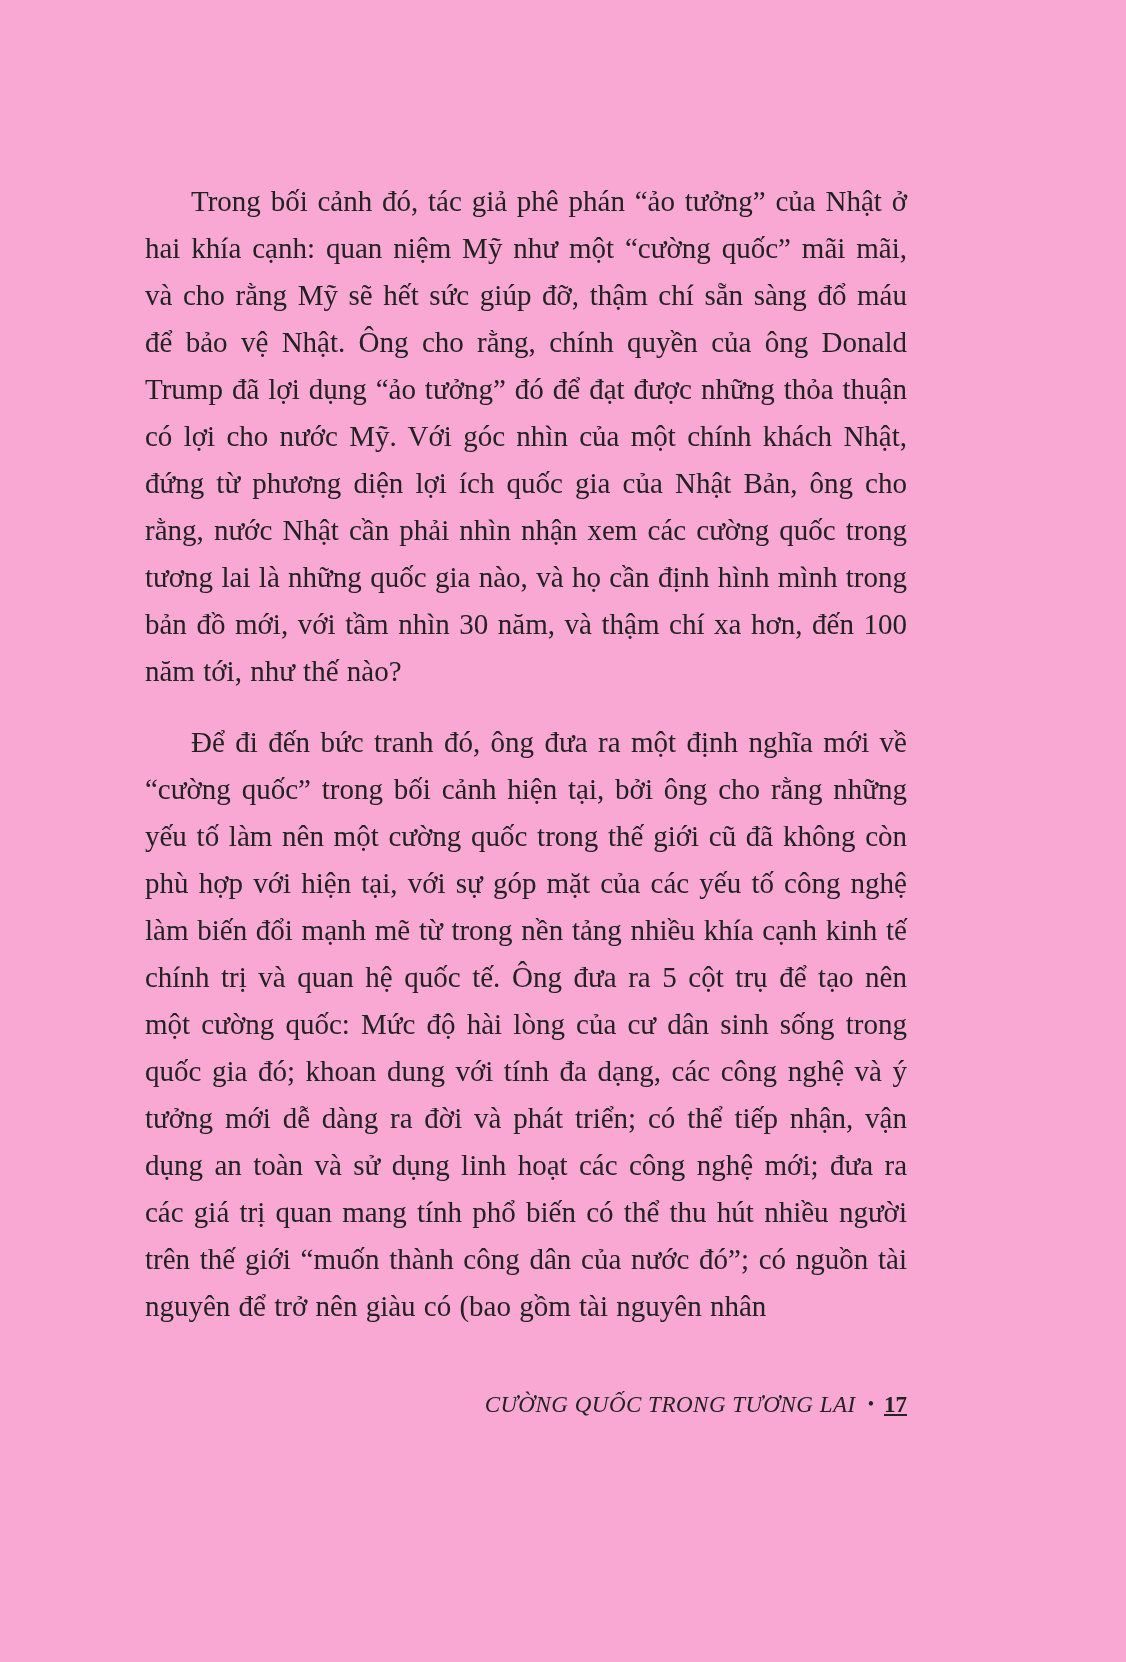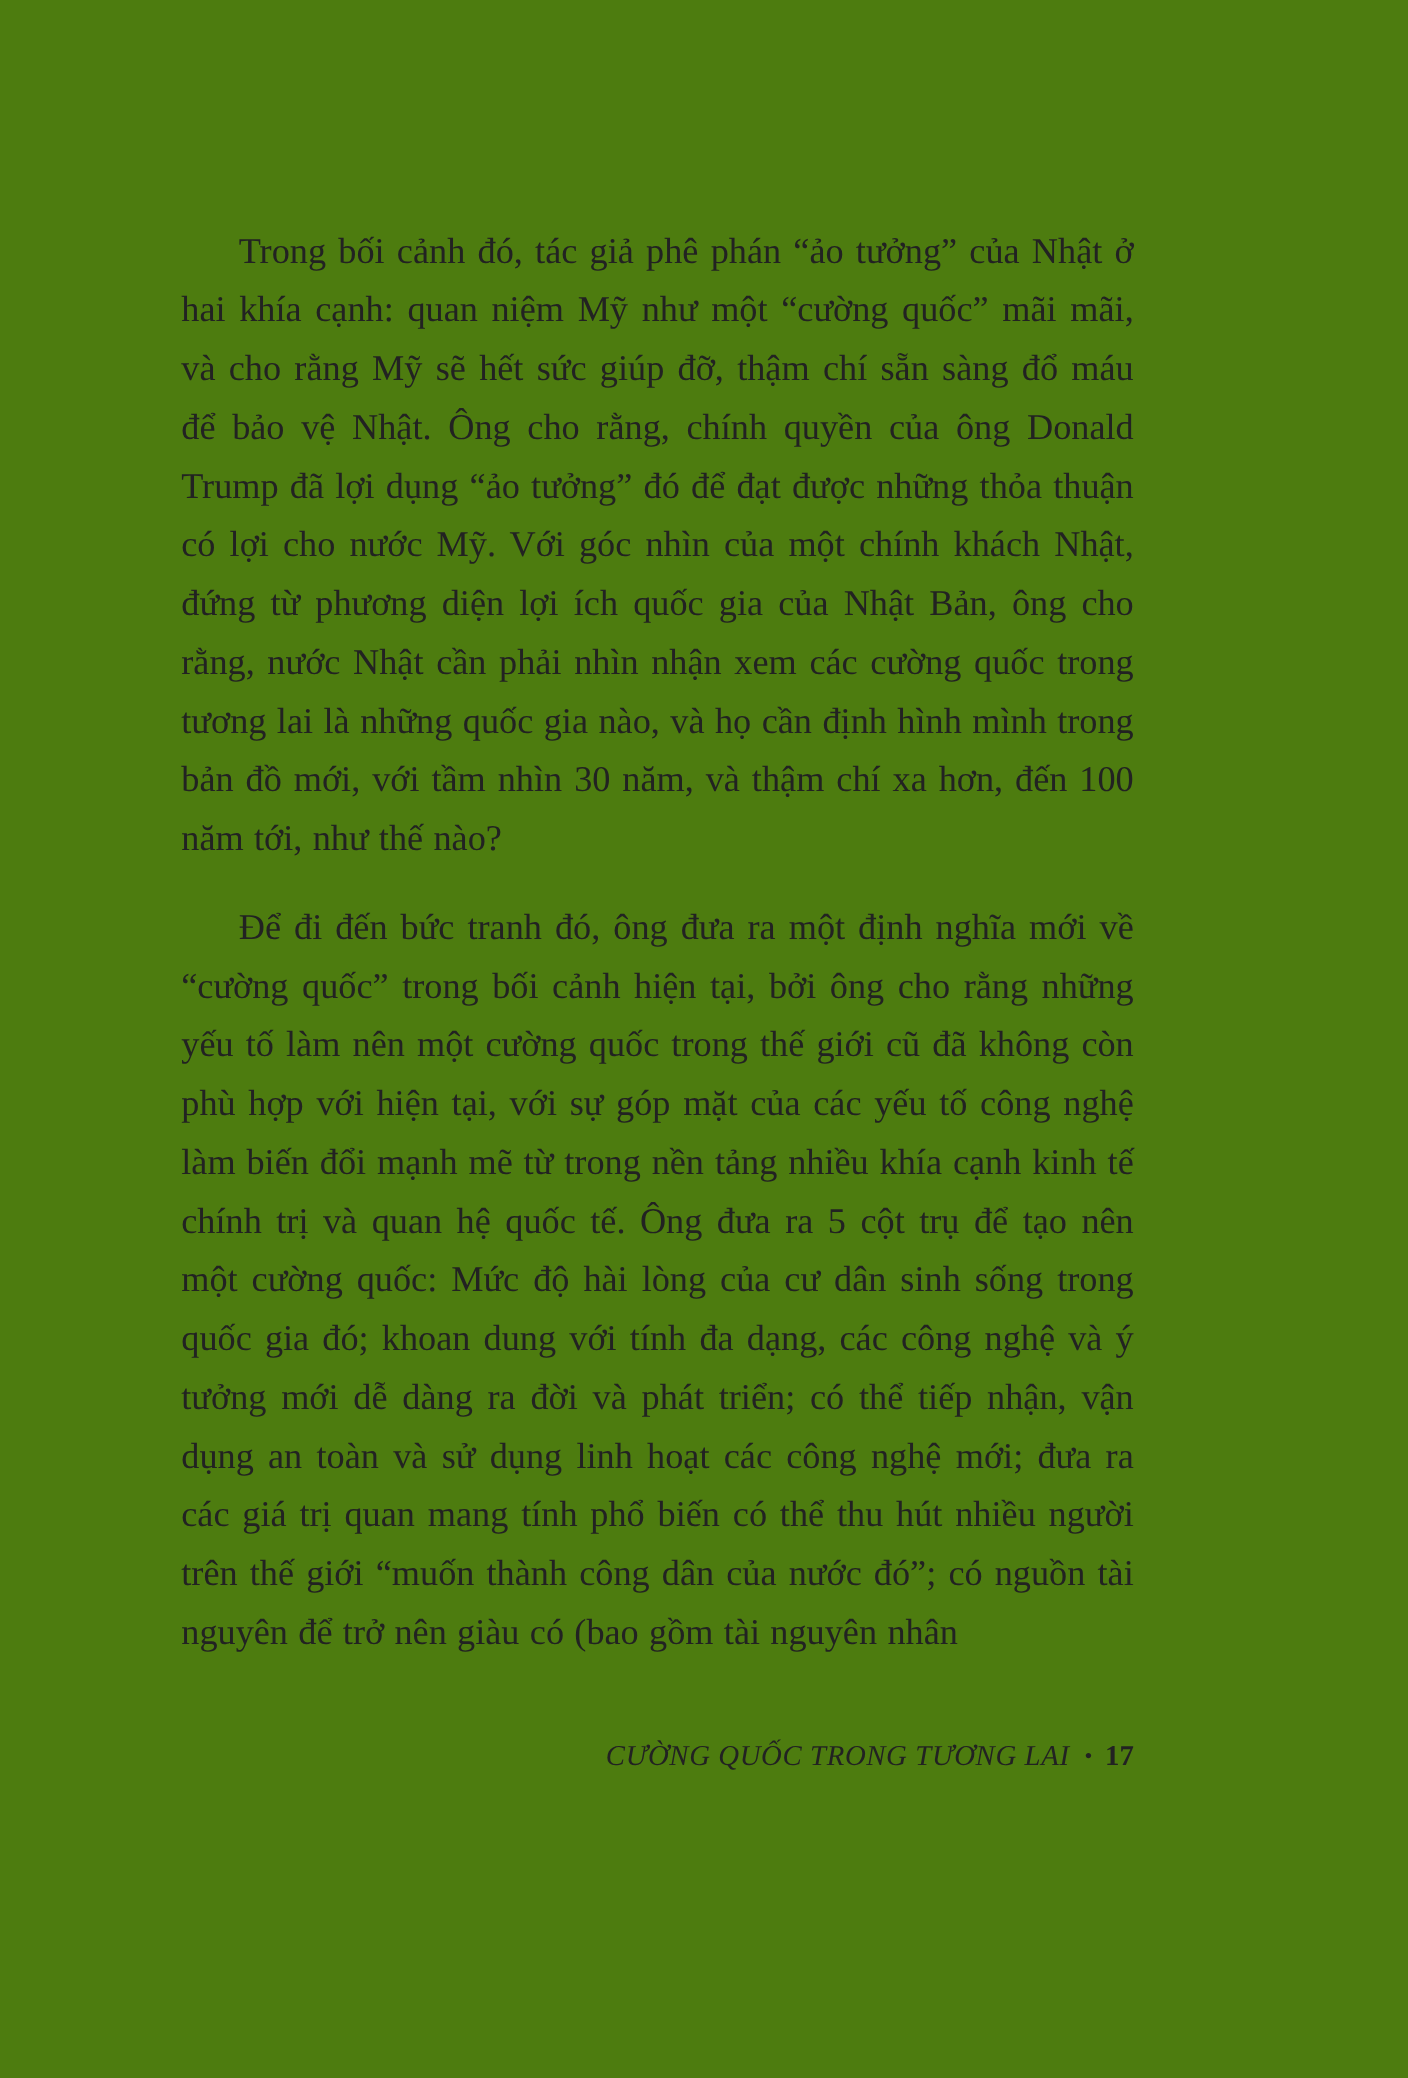--- a/index.html
+++ b/index.html
@@ -4,21 +4,21 @@
 <style>
   html, body {
     margin: 0;
     padding: 0;
     background: #ffffff;
   }
   .page {
     position: relative;
     width: 1126px;
     height: 1662px;
-    background: #4d7c0f;
+    background: #f9a8d4;
     font-family: "Liberation Serif", "DejaVu Serif", serif;
     color: #222222;
     overflow: hidden;
     box-sizing: border-box;
   }
   .text-block {
     position: absolute;
     top: 178px;
     left: 145px;
     width: 762px;
@@ -49,20 +49,21 @@
   .bullet {
     display: inline-block;
     margin: 0 10px 0 12px;
     font-size: 18px;
     vertical-align: 2px;
     font-style: normal;
   }
   .page-number {
     font-weight: bold;
     font-style: normal;
+    text-decoration: underline;
   }
 </style>
 </head>
 <body>
 
 <div class="page">
   <div class="text-block">
     <p>Trong bối cảnh đó, tác giả phê phán “ảo tưởng” của Nhật ở hai khía cạnh: quan niệm Mỹ như một “cường quốc” mãi mãi, và cho rằng Mỹ sẽ hết sức giúp đỡ, thậm chí sẵn sàng đổ máu để bảo vệ Nhật. Ông cho rằng, chính quyền của ông Donald Trump đã lợi dụng “ảo tưởng” đó để đạt được những thỏa thuận có lợi cho nước Mỹ. Với góc nhìn của một chính khách Nhật, đứng từ phương diện lợi ích quốc gia của Nhật Bản, ông cho rằng, nước Nhật cần phải nhìn nhận xem các cường quốc trong tương lai là những quốc gia nào, và họ cần định hình mình trong bản đồ mới, với tầm nhìn 30 năm, và thậm chí xa hơn, đến 100 năm tới, như thế nào?</p>
     <p>Để đi đến bức tranh đó, ông đưa ra một định nghĩa mới về “cường quốc” trong bối cảnh hiện tại, bởi ông cho rằng những yếu tố làm nên một cường quốc trong thế giới cũ đã không còn phù hợp với hiện tại, với sự góp mặt của các yếu tố công nghệ làm biến đổi mạnh mẽ từ trong nền tảng nhiều khía cạnh kinh tế chính trị và quan hệ quốc tế. Ông đưa ra 5 cột trụ để tạo nên một cường quốc: Mức độ hài lòng của cư dân sinh sống trong quốc gia đó; khoan dung với tính đa dạng, các công nghệ và ý tưởng mới dễ dàng ra đời và phát triển; có thể tiếp nhận, vận dụng an toàn và sử dụng linh hoạt các công nghệ mới; đưa ra các giá trị quan mang tính phổ biến có thể thu hút nhiều người trên thế giới “muốn thành công dân của nước đó”; có nguồn tài nguyên để trở nên giàu có (bao gồm tài nguyên nhân</p>
   </div>

